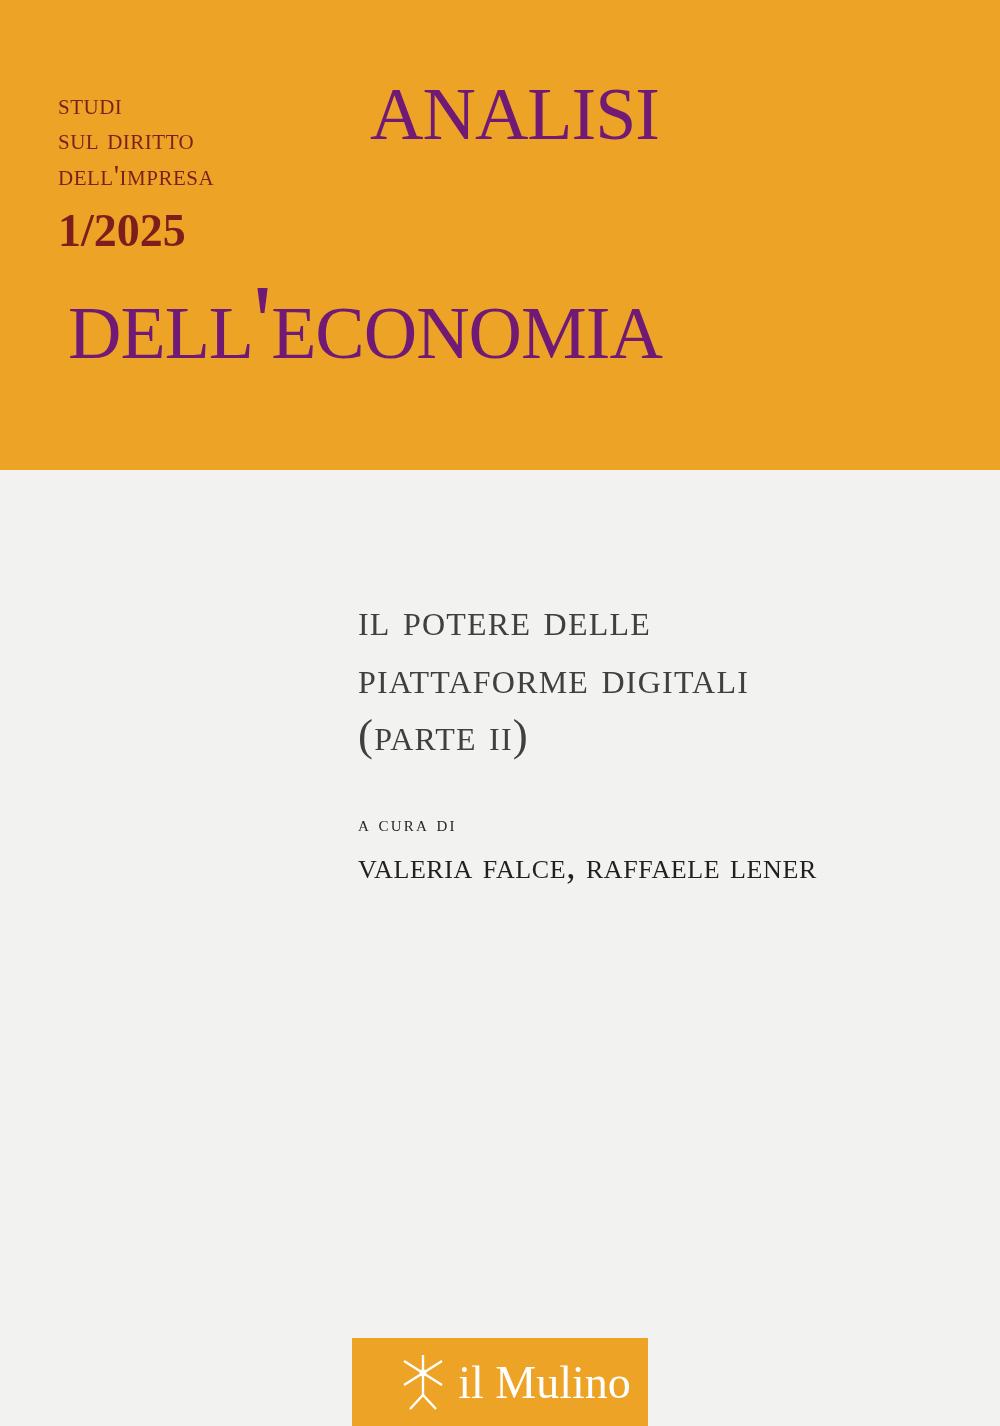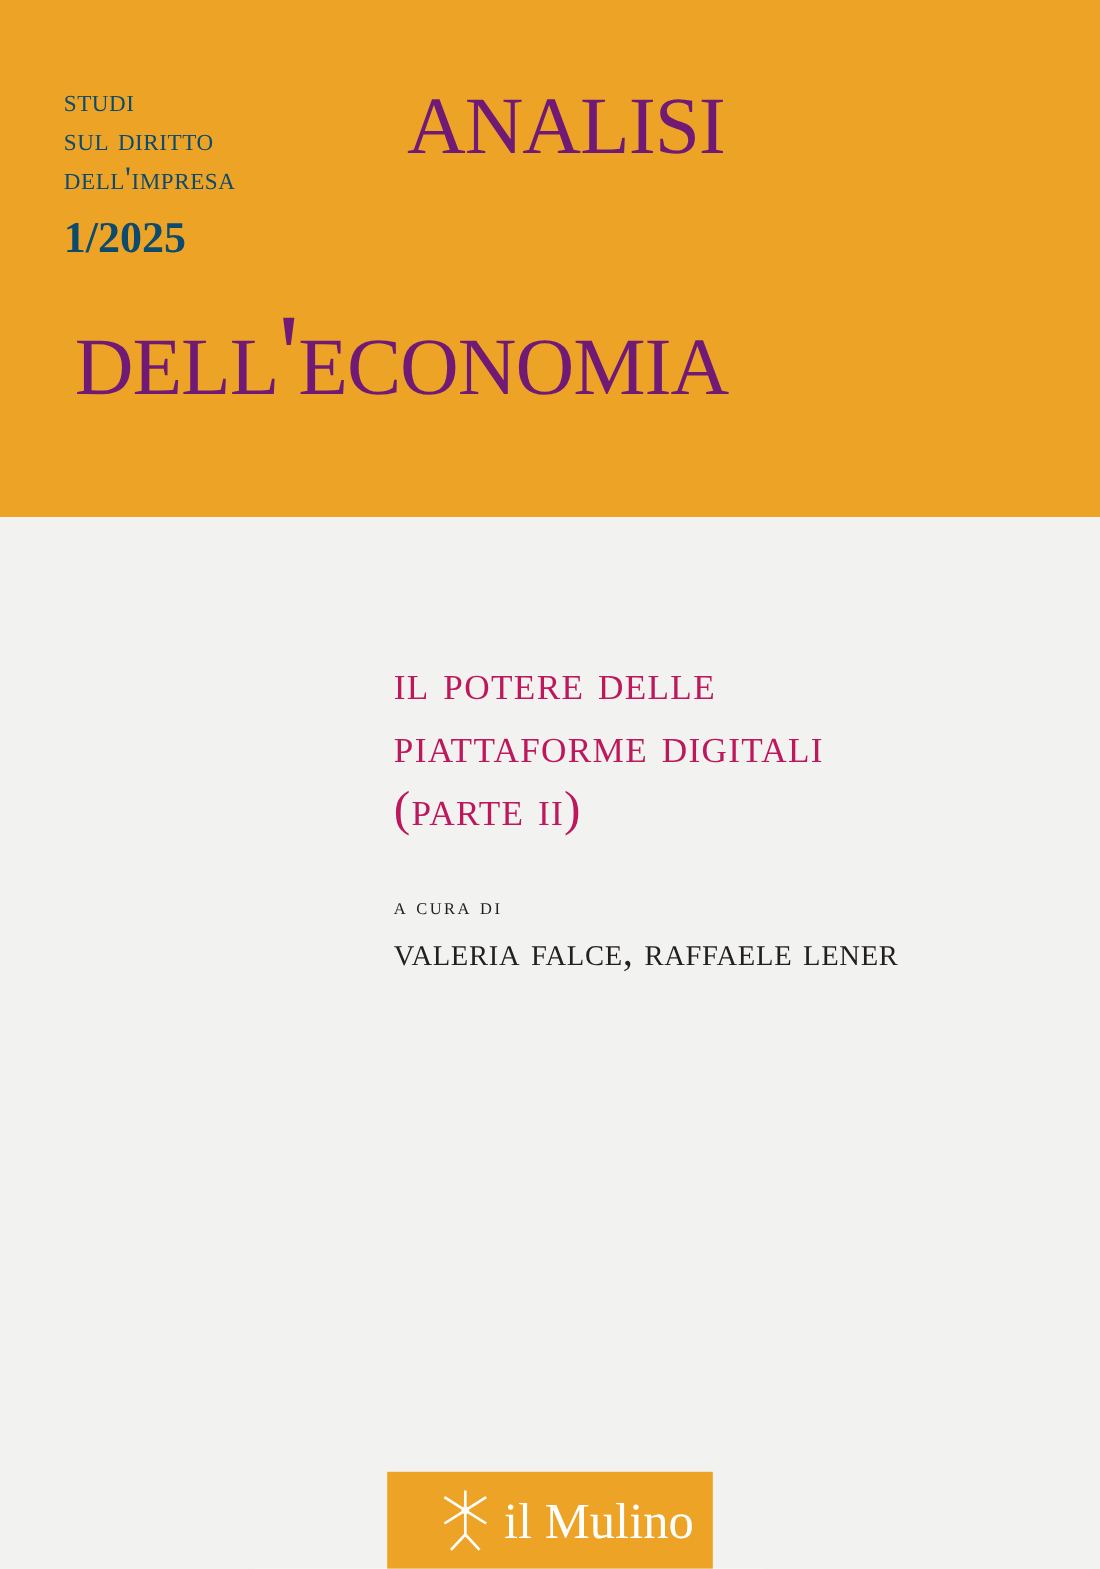--- a/index.html
+++ b/index.html
@@ -25,36 +25,36 @@
     position: absolute;
     left: 0;
     top: 0;
     width: 1000px;
     height: 470px;
     background: #eda426;
   }
   .series-block {
     position: absolute;
     left: 58px;
-    top: 74px;
+    top: 86px;
     width: 300px;
-    color: #0c4a6e;
+    color: #7f1d1d;
     font-family: "Liberation Serif", serif;
     line-height: 1.18;
   }
   .series-line {
     font-size: 30px;
     letter-spacing: 0.5px;
     text-transform: lowercase;
     font-variant: small-caps;
     white-space: nowrap;
   }
   .issue {
     margin-top: 12px;
-    font-size: 40px;
+    font-size: 46px;
     font-weight: 700;
     letter-spacing: 0px;
     font-family: "Liberation Serif", serif;
   }
   .masthead {
     position: absolute;
     left: 370px;
     top: 52px;
     width: 600px;
     color: #701a75;
@@ -76,21 +76,21 @@
     top: 219px;
     font-size: 106px;
     white-space: nowrap;
   }
   
   .title-block {
     position: absolute;
     left: 358px;
     top: 592px;
     width: 590px;
-    color: #be185d;
+    color: #404040;
   }
   .title-line {
     font-family: "Liberation Serif", serif;
     font-variant: small-caps;
     text-transform: lowercase;
     font-size: 45px;
     letter-spacing: 1.2px;
     line-height: 1.28;
     white-space: nowrap;
   }

